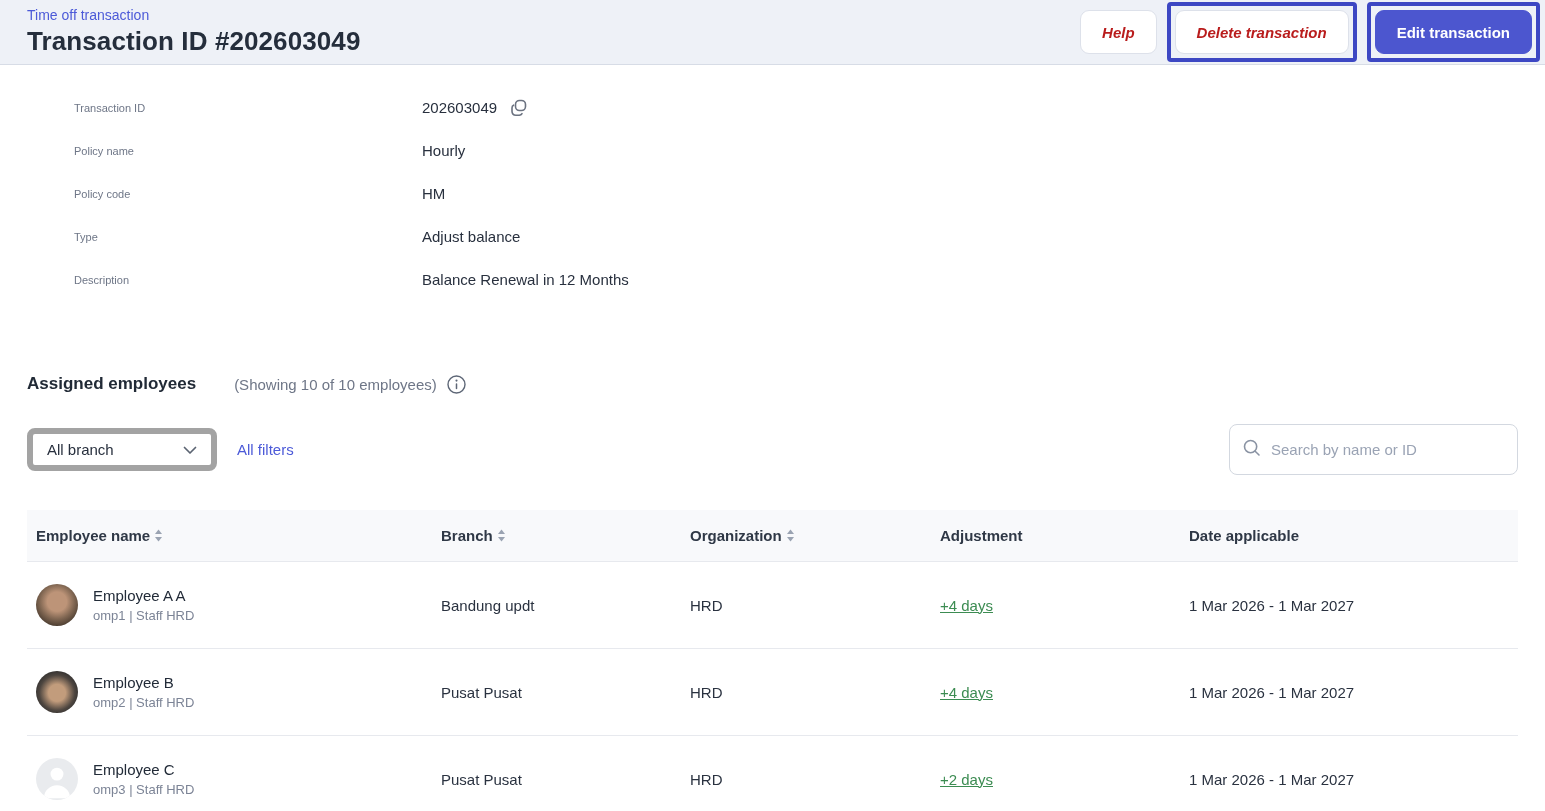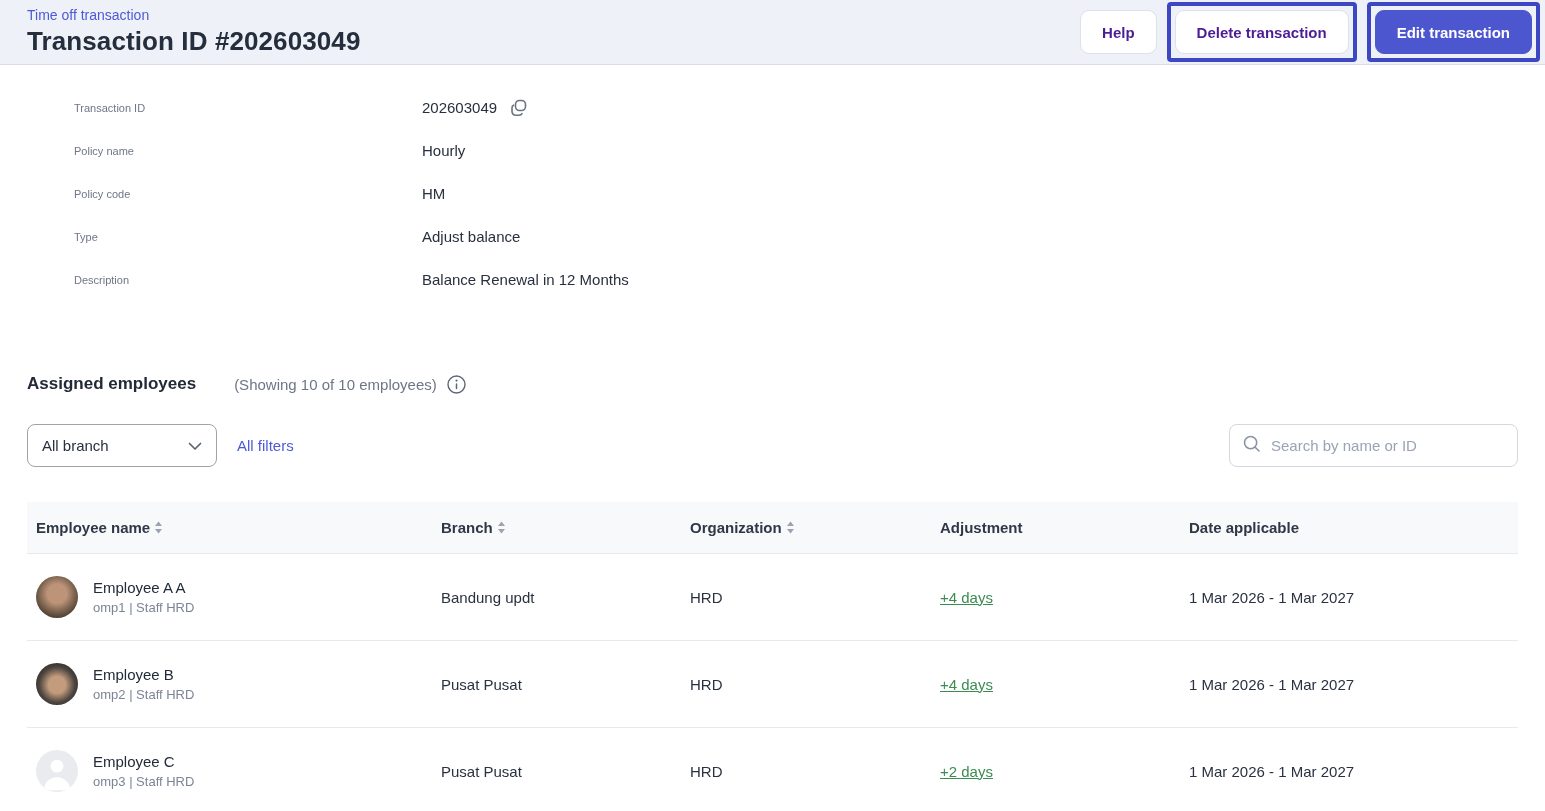--- a/index.html
+++ b/index.html
@@ -15,21 +15,21 @@
     display:flex; justify-content:space-between; align-items:center;
     padding:0 5px 0 27px;
   }
   .breadcrumb { font-size:14px; color:#4c5ad8; line-height:1.2; }
   .page-title { font-size:26px; font-weight:700; color:#252e3c; margin-top:3px; letter-spacing:0.1px;text-align:center; }
   .topbar-actions { display:flex; align-items:center; gap:10px; }
   .btn {
     height:44px; padding:0 21px; border-radius:9px; font-size:15px; font-weight:700;
     font-family:"Liberation Sans", sans-serif; cursor:pointer; white-space:nowrap;
   }
-  .btn-outline { background:#ffffff; border:1px solid #dde1ea; color:#4c1d95; }
+  .btn-outline { background:#ffffff; border:1px solid #dde1ea; color:#b91c1c;font-style:italic; }
   .btn-filled  { background:#4c56cf; border:1px solid #4c56cf; color:#ffffff; }
   .annotation-box {
     border:4px solid #3d47c3; border-radius:4px; padding:4px; background:transparent;
     display:flex; align-items:center;justify-content:flex-end;
   }
 
   
   .details { padding:21px 27px 0 27px; }
   .detail-row { display:flex; align-items:center; height:43px; }
   .detail-label { width:348px; font-size:11px; color:#6e7687;margin-left:47px; }
@@ -37,27 +37,27 @@
   .copy-icon { display:inline-flex; cursor:pointer; }
 
   
   .section-head { margin:73px 27px 0 27px; display:flex; align-items:center; gap:8px; }
   .section-title { font-size:17px; font-weight:700; color:#212a36; }
   .section-note { font-size:15px; color:#6e7687;margin-left:30px; }
   .info-icon { display:inline-flex; margin-left:2px; cursor:pointer; }
 
   .filter-row { margin:30px 27px 0 27px; display:flex; align-items:center; }
   .branch-select {
-    width:190px; height:43px; border:1px solid #a3a3a3; border-radius:8px; background:#fff;
+    width:190px; height:43px; border:6px solid #a3a3a3; border-radius:8px; background:#fff;
     display:flex; align-items:center; justify-content:space-between; padding:0 14px; cursor:pointer;
   }
   .branch-select-value { font-size:15px; color:#28303e; }
   .all-filters { margin-left:20px; font-size:15px; color:#4c5ad8; cursor:pointer; text-decoration:none; }
   .search-box {
-    margin-left:auto; width:289px; height:43px; border:1px solid #d3d8e0; border-radius:8px;
+    margin-left:auto; width:289px; height:51px; border:1px solid #d3d8e0; border-radius:8px;
     background:#fff; display:flex; align-items:center; padding:0 12px; gap:9px;
   }
   .search-box input {
     border:none; outline:none; flex:1; font-size:15px; color:#28303e;
     font-family:"Liberation Sans", sans-serif; background:transparent;
   }
   .search-box input::placeholder { color:#9aa3b4; }
 
   
   .table { margin:35px 27px 0 27px; }

